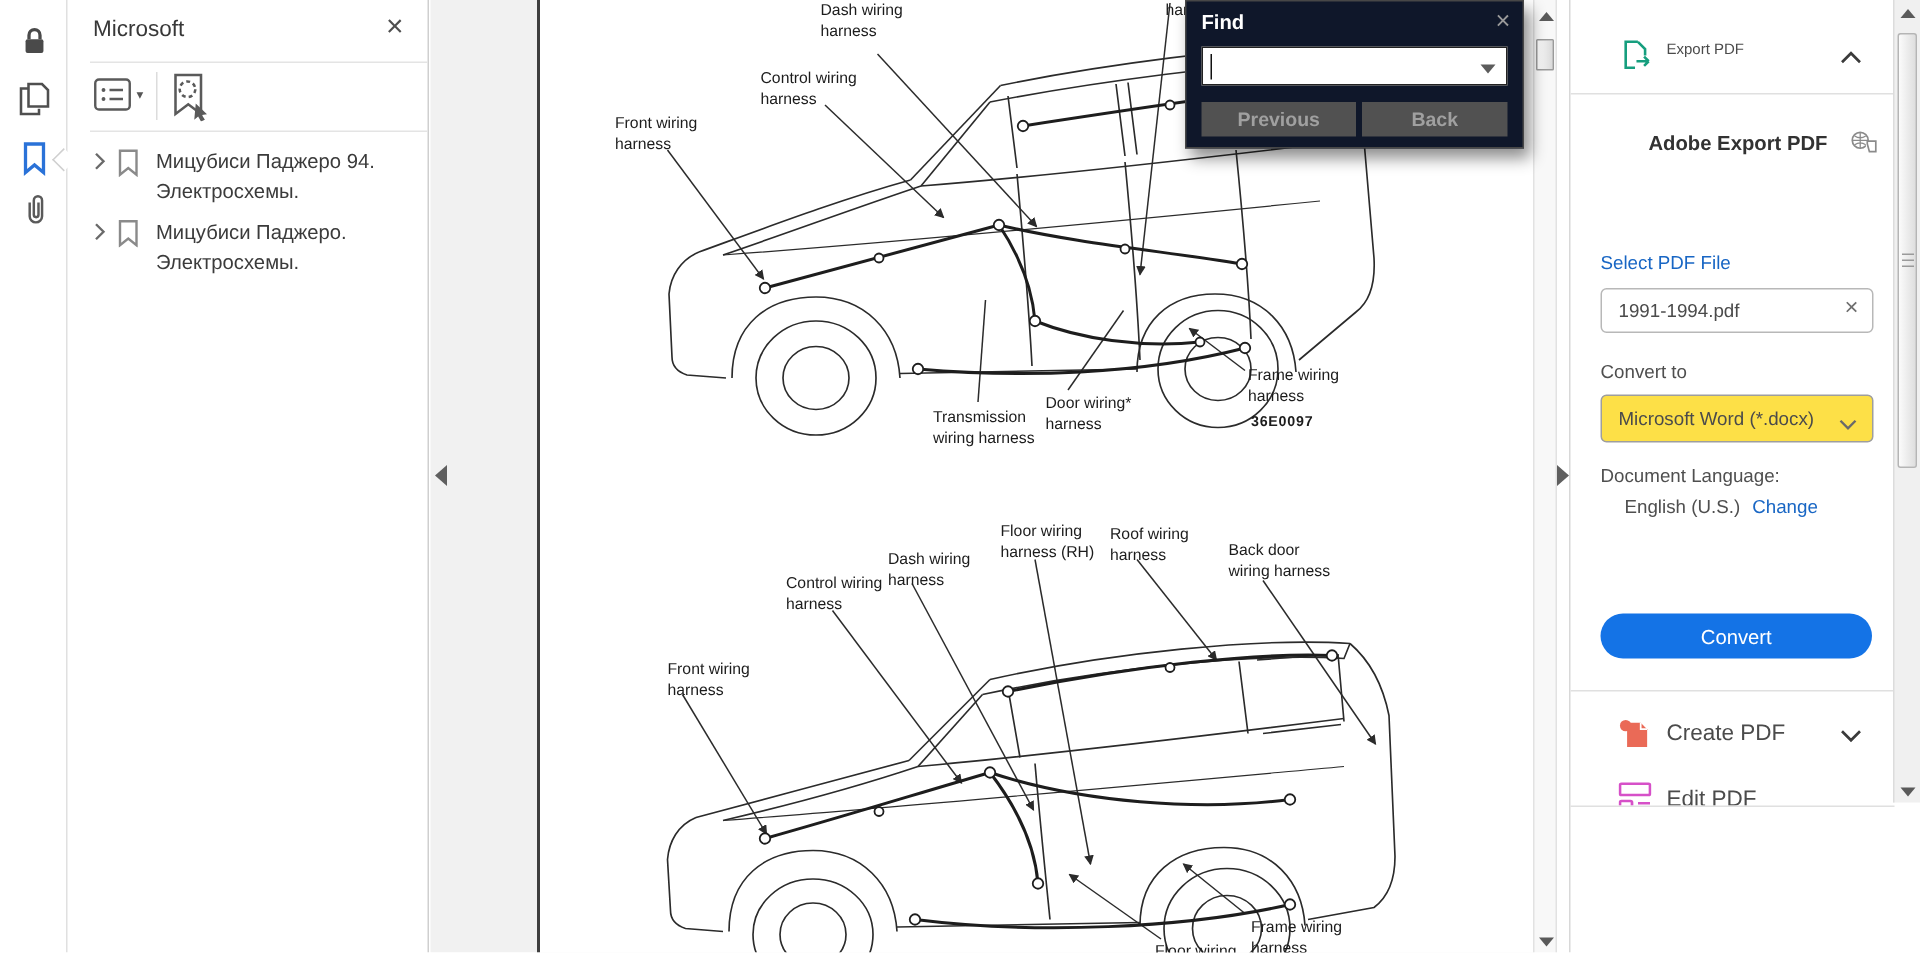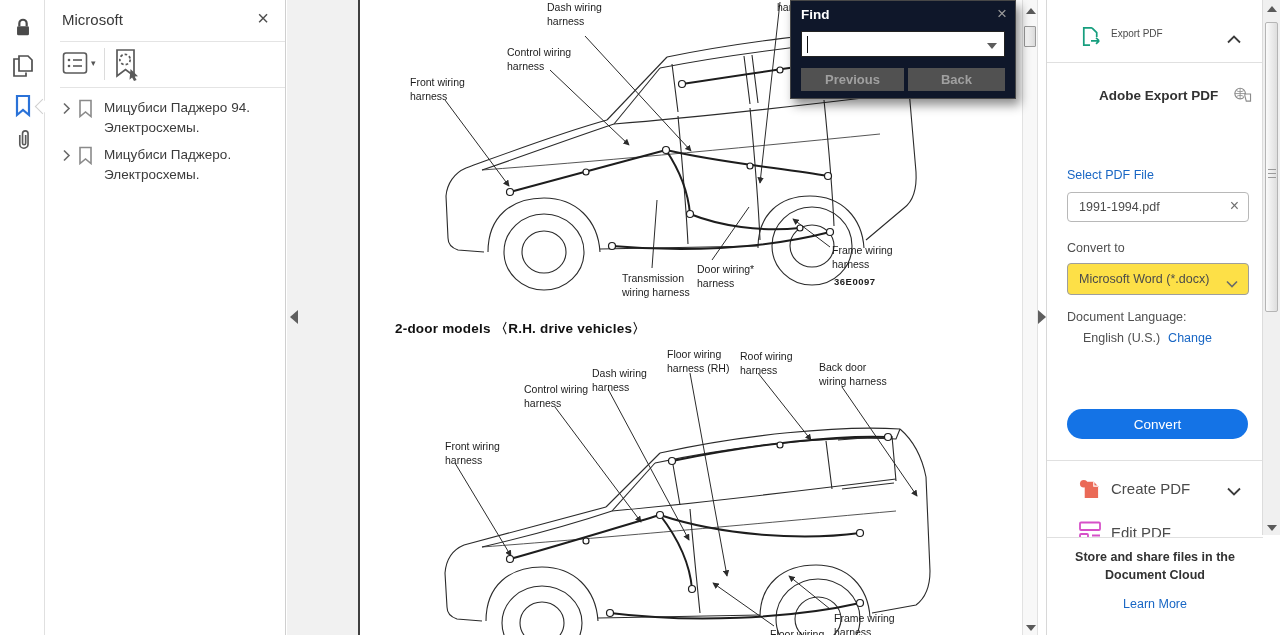--- a/index.html
+++ b/index.html
@@ -247,21 +247,20 @@
 harness</div>
           <div class="diagram-label" style="left: 262px; top: 272px;">Transmission
 wiring harness</div>
           <div class="diagram-label" style="left: 337px; top: 263px;">Door wiring*
 harness</div>
           <div class="diagram-label" style="left: 472px; top: 244px;">Frame wiring
 harness</div>
           <div class="diagram-label code" style="left: 474px; top: 276px;">36E0097</div>
         </div>
 
-      <div class="doc-heading">2-door models 〈R.H. drive vehicles〉</div>
 
       <div class="diagram" style="top:345px;height:290px">
         <svg width="664" height="290" viewBox="0 0 664 290">
 
           <g stroke="#2b2b2b" stroke-width="1">
             <path d="M195,62 L281,177" marker-end="url(#arr)"></path>
             <path d="M248,44 L329,195" marker-end="url(#arr)"></path>
             <path d="M330,28 L367,231" marker-end="url(#arr)"></path>
             <path d="M398,28 L451,95" marker-end="url(#arr)"></path>
             <path d="M482,42 L557,151" marker-end="url(#arr)"></path>
@@ -421,24 +420,20 @@
         <svg width="22" height="20" viewBox="0 0 22 20" fill="none" stroke="#d650c8" stroke-width="1.8">
             <rect x="1" y="1.5" width="20" height="7.5" rx="1"></rect>
             <rect x="1" y="13" width="8" height="6" rx="1"></rect>
             <path d="M13 14.5h8M13 17.5h8"></path>
           </svg>
       </div>
       <div class="tp-row-label" style="top:524px">Edit PDF</div>
     </div>
 
     <div class="tp-div" style="top:537px"></div>
-    <div class="tp-footer">
-      <div class="tp-footer-msg">Store and share files in the Document Cloud</div>
-      <span class="tp-footer-link">Learn More</span>
-    </div>
   </div>
 
   <div class="win-scrollbar">
     <div class="sb-up" style="left:4px;top:6px"></div>
     <div class="win-thumb">
       <div class="grip" style="top:146px"></div>
       <div class="grip" style="top:150px"></div>
       <div class="grip" style="top:154px"></div>
     </div>
     <div class="sb-down" style="left:4px;bottom:4px"></div>

